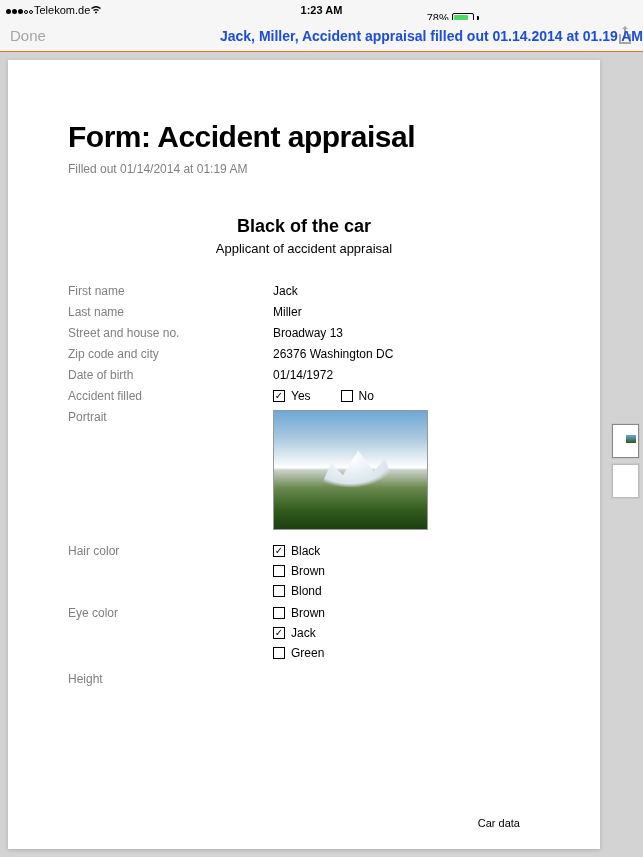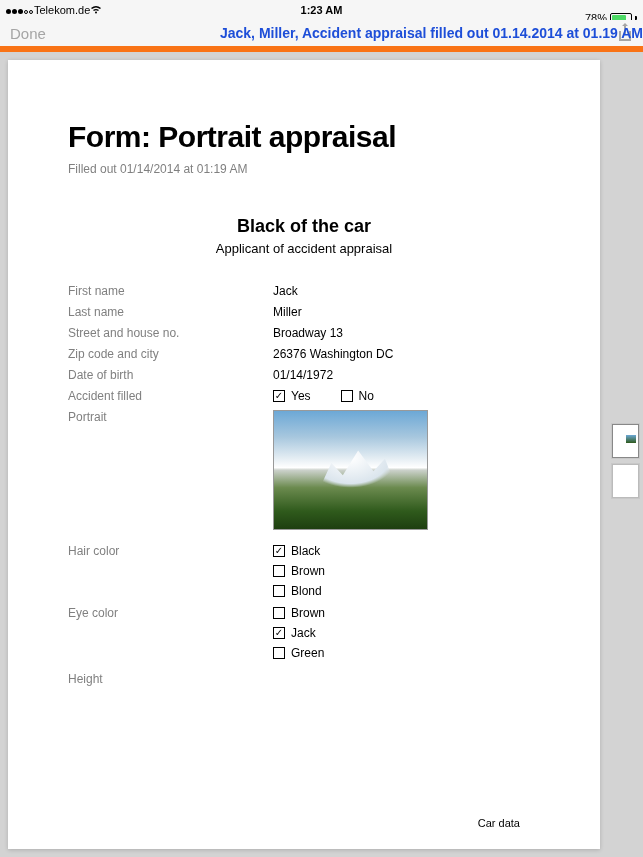--- a/index.html
+++ b/index.html
@@ -13,30 +13,30 @@
 .status-bar{
   width:100%; height:20px;
   background:#f6f6f6;
   display:flex; align-items:center;
   font-size:11px; font-weight:500;
   color:#000;
   padding:0 6px;
 }
 .status-left{flex:1; display:flex; align-items:center; }
 .status-center{flex:1; text-align:center;font-weight:bold;}
-.status-right{flex:1; text-align:right; display:flex; justify-content:flex-end; align-items:center; gap:3px;margin-top:16px;}
+.status-right{flex:1; text-align:right; display:flex; align-items:center; gap:3px;margin-top:16px;}
 .dots span{display:inline-block;width:5px;height:5px;border-radius:50%;background:#000;margin-right:1px;}
 .dots span.e{background:none;border:1px solid #000;width:4px;height:4px;}
 .battery-body{display:inline-block;width:22px;height:10px;border:1px solid #000;border-radius:2px;position:relative;}
 .battery-fill{position:absolute;left:1px;top:1px;bottom:1px;width:70%;background:#4cd964;border-radius:1px;}
 .battery-cap{display:inline-block;width:2px;height:4px;background:#000;border-radius:0 1px 1px 0;}
 .nav-bar{
   width:100%; height:32px;
   background:#f6f6f6;
-  border-bottom:6px solid #f97316;
+  border-bottom:1px solid #f97316;
   display:flex; align-items:center;
   padding:0 10px;
   position:relative;
 }
 .nav-done{color:#a5a5a5;font-size:15px;}
 .nav-title{position:absolute;left:0;right:0;text-align:right;font-size:14px;font-weight:600;color:#1d4ed8;pointer-events:none;}
 .nav-share{margin-left:auto;color:#a5a5a5;}
 .nav-share svg{display:block;}
 .workspace{
   display:flex;
@@ -158,21 +158,21 @@
     <svg width="16" height="20" viewBox="0 0 16 20">
       <path d="M8 0l-3 3h2v8h2V3h2L8 0zM2 8v10h12V8h-2v8H4V8H2z" fill="#a5a5a5"></path>
     </svg>
   </span>
 </div>
 
 <div class="workspace">
   <div class="doc-area">
     <div class="doc-page">
 
-      <div class="form-title">Form: Portrait appraisal</div>
+      <div class="form-title">Form: Accident appraisal</div>
       <div class="form-sub">Filled out 01/14/2014 at 01:19 AM</div>
 
       <div class="section-head">
         <div class="section-h1">Black of the car</div>
         <div class="section-h2">Applicant of accident appraisal</div>
       </div>
 
       <div class="fields">
         <div class="row">
           <div class="label">First name</div>

